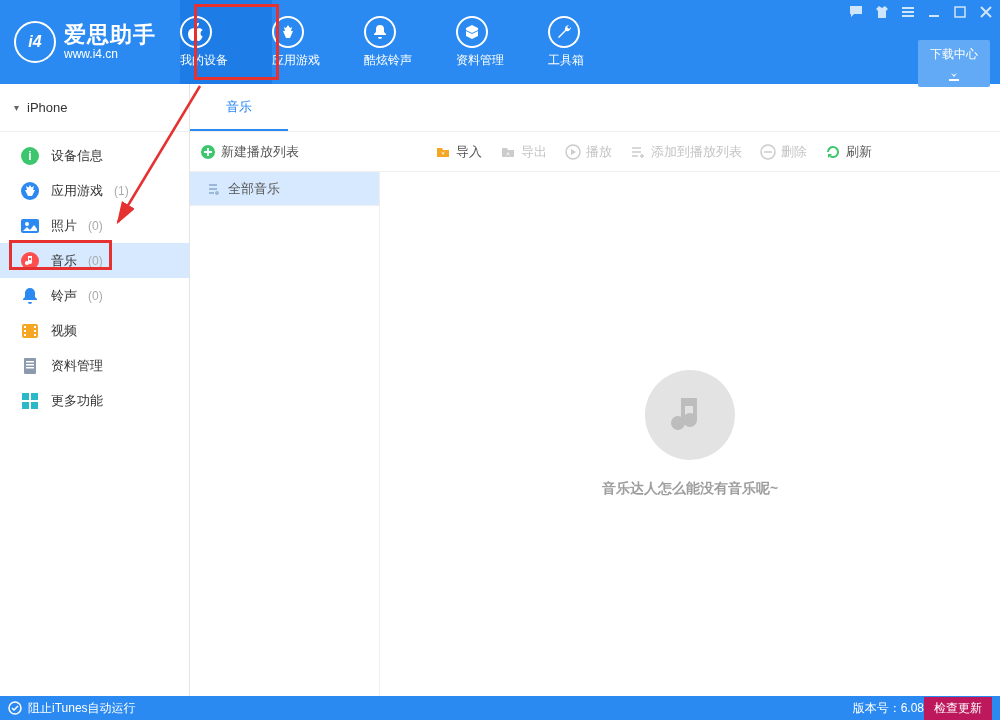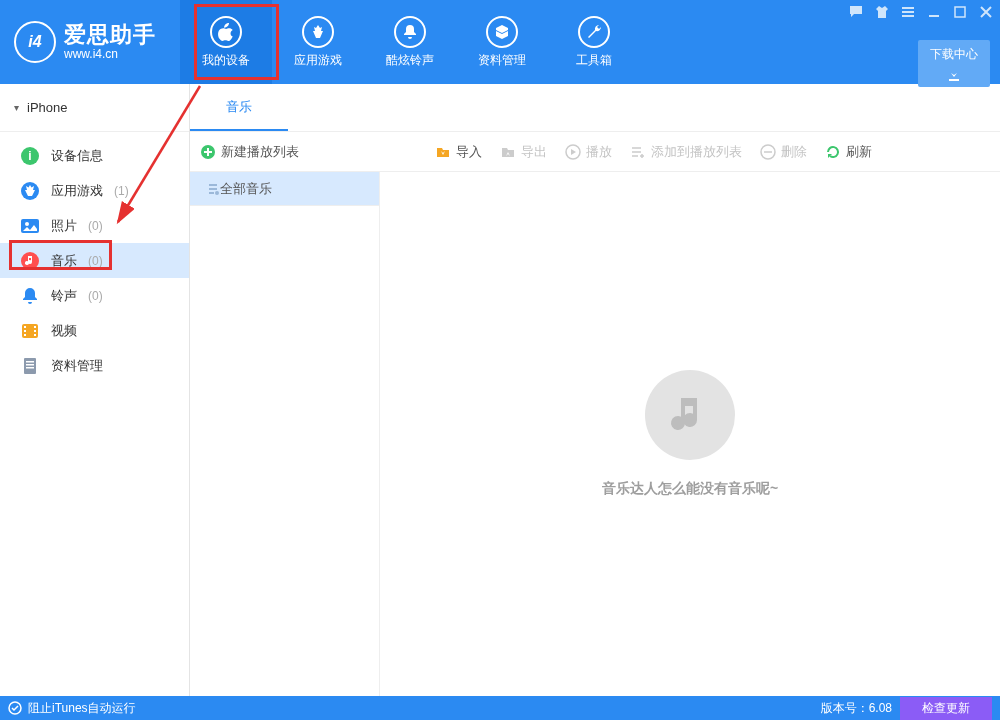--- a/index.html
+++ b/index.html
@@ -7,21 +7,21 @@
 
 
 .header { height: 84px; background: #2b8af2; display: flex; align-items: stretch; position: relative; }
 .logo-block { display: flex; align-items: center; padding: 0 24px 0 14px; }
 .logo-badge { width: 42px; height: 42px; border: 2px solid #fff; border-radius: 50%; color: #fff; display: flex; align-items: center; justify-content: center; font-size: 16px; font-weight: bold; font-style: italic; margin-right: 8px; }
 .logo-text { color: #fff; line-height: 1.1; }
 .logo-title { font-size: 22px; font-weight: bold; letter-spacing: 1px; }
 .logo-sub { font-size: 12px; }
 
 .nav { display: flex; }
-.nav-item { width: 92px; display: flex; flex-direction: column; align-items: center; justify-content: center; color: #fff; gap: 4px; cursor: pointer; }
+.nav-item { width: 92px; display: flex; flex-direction: column; align-items: flex-start; justify-content: center; color: #fff; gap: 4px; cursor: pointer; }
 .nav-item.active { background: #1d7ce5; }
 .nav-label { font-size: 12px; }
 .nav-icon-circle { width: 32px; height: 32px; border: 2px solid #fff; border-radius: 50%; display: flex; align-items: center; justify-content: center; }
 
 .titlebar { position: absolute; right: 6px; top: 4px; display: flex; gap: 10px; align-items: center; }
 .titlebar .tb-btn { width: 16px; height: 16px; color: #cfe5fb; cursor: pointer; display: flex; align-items: center; justify-content: center; }
 .download-center { position: absolute; right: 10px; top: 40px; background: #62aaf6; color: #fff; padding: 6px 12px; font-size: 12px; cursor: pointer; display: flex; align-items: center; gap: 6px; border-radius: 2px; flex-direction: column; }
 
 
 .main { display: flex; height: 612px; }
@@ -40,32 +40,32 @@
 .content { flex: 1; display: flex; flex-direction: column; }
 .subtabs { height: 48px; border-bottom: 1px solid #eee; display: flex; }
 .subtab { padding: 0 36px; display: flex; align-items: center; color: #2b8af2; border-bottom: 2px solid #2b8af2; cursor: pointer; font-size: 13px; }
 
 .toolbar { height: 40px; border-bottom: 1px solid #eee; display: flex; align-items: center; padding: 0 10px; gap: 18px; font-size: 13px; }
 .tb-item { display: flex; align-items: center; gap: 5px; cursor: pointer; color: #555; }
 .tb-item.primary { color: #555; }
 .tb-item.disabled { color: #c4c4c4; cursor: default; }
 .ic { width: 16px; height: 16px; display: inline-flex; align-items: center; justify-content: center; }
 
-.list-row { height: 34px; background: #d7e9fe; display: flex; align-items: center; padding: 0 14px; color: #555; font-size: 13px; border-bottom: 1px solid #eee; }
+.list-row { height: 34px; background: #d7e9fe; display: flex; align-items: center; padding: 0 14px; gap: 8px; color: #555; font-size: 13px; border-bottom: 1px solid #eee; }
 .content-split { display: flex; flex: 1; }
 .playlist-col { width: 190px; border-right: 1px solid #eee; }
 .empty-zone { flex: 1; display: flex; flex-direction: column; align-items: center; justify-content: center; color: #9e9e9e; gap: 20px; font-weight: bold; }
 .empty-icon { width: 90px; height: 90px; border-radius: 50%; background: #e3e3e3; display: flex; align-items: center; justify-content: center; }
 .empty-text { font-size: 14px; }
 
 
 .footer { height: 24px; background: #2b8af2; color: #fff; display: flex; align-items: center; padding: 0 8px; font-size: 12px; }
 .footer .left { display: flex; align-items: center; gap: 6px; }
 .footer .spacer { flex: 1; }
-.footer .btn { background: #8b5cf6; padding: 3px 22px; margin-left: 8px; cursor: pointer; }
+.footer .btn { background: #be185d; padding: 3px 10px; cursor: pointer; }
 
 
 .redbox { position: absolute; border: 3px solid #e53130; pointer-events: none; z-index: 50; }
 .arrow-svg { position: absolute; z-index: 49; pointer-events: none; }
 
 svg { display: block; }
 </style>
 </head>
 <body>
 
@@ -248,20 +248,31 @@
               <rect x="4" y="2" width="12" height="16" fill="#8c9aad" rx="1"></rect>
               <rect x="6" y="5" width="8" height="1.5" fill="#fff"></rect>
               <rect x="6" y="8" width="8" height="1.5" fill="#fff"></rect>
               <rect x="6" y="11" width="8" height="1.5" fill="#fff"></rect>
             </svg>
           </span>
         <span class="side-label">资料管理</span>
       </div>
 
 
+      <div class="side-item">
+        <span class="side-icon">
+            <svg width="20" height="20">
+              <rect x="2" y="2" width="7" height="7" fill="#2bb8c9"></rect>
+              <rect x="11" y="2" width="7" height="7" fill="#2bb8c9"></rect>
+              <rect x="2" y="11" width="7" height="7" fill="#2bb8c9"></rect>
+              <rect x="11" y="11" width="7" height="7" fill="#2bb8c9"></rect>
+            </svg>
+          </span>
+        <span class="side-label">更多功能</span>
+      </div>
 
     </div>
   </div>
 
   <div class="content">
     <div class="subtabs">
       <div class="subtab">音乐</div>
     </div>
 
     <div class="toolbar">

